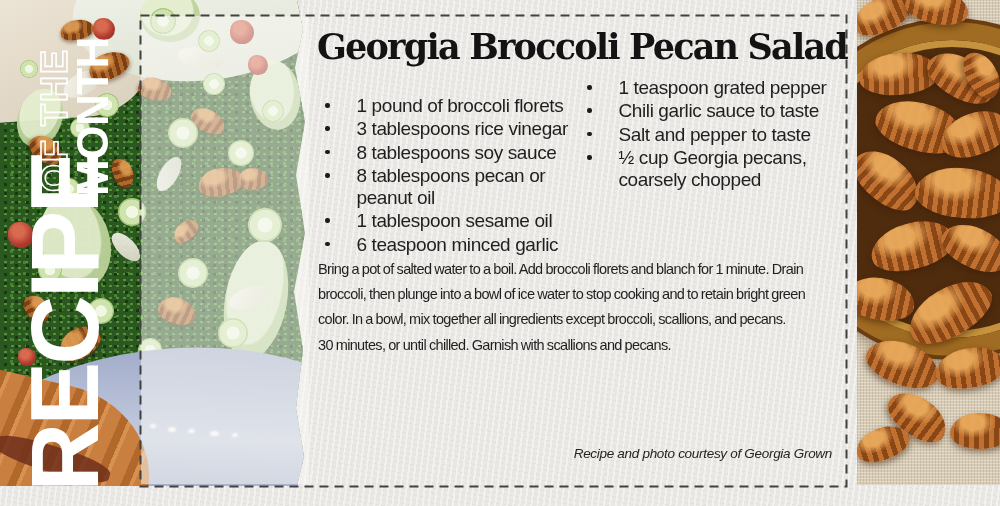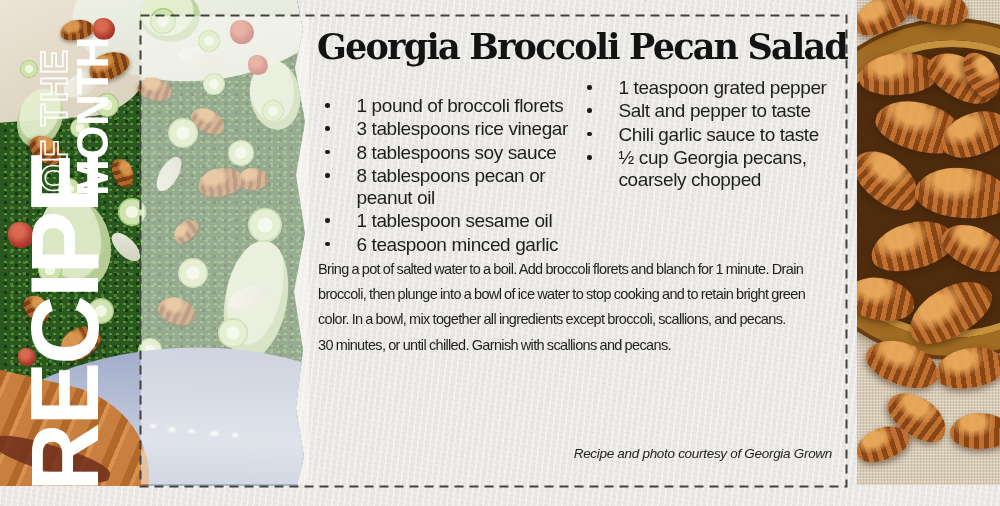--- a/index.html
+++ b/index.html
@@ -223,25 +223,25 @@
       </li>
   </ul>
 
   <ul class="ing-col col2">
     <li class="ing">
         <span class="dot"></span>
         <span class="itext">1 teaspoon grated pepper</span>
       </li>
     <li class="ing">
         <span class="dot"></span>
+        <span class="itext">Chili garlic sauce to taste</span>
+      </li>
+    <li class="ing">
+        <span class="dot"></span>
         <span class="itext">Salt and pepper to taste</span>
-      </li>
-    <li class="ing">
-        <span class="dot"></span>
-        <span class="itext">Chili garlic sauce to taste</span>
       </li>
     <li class="ing">
         <span class="dot"></span>
         <span class="itext">½ cup Georgia pecans, coarsely chopped</span>
       </li>
   </ul>
 
   <div class="instructions">
     <div class="instr-line">Bring a pot of salted water to a boil. Add broccoli florets and blanch for 1 minute. Drain</div>
     <div class="instr-line">broccoli, then plunge into a bowl of ice water to stop cooking and to retain bright green</div>

